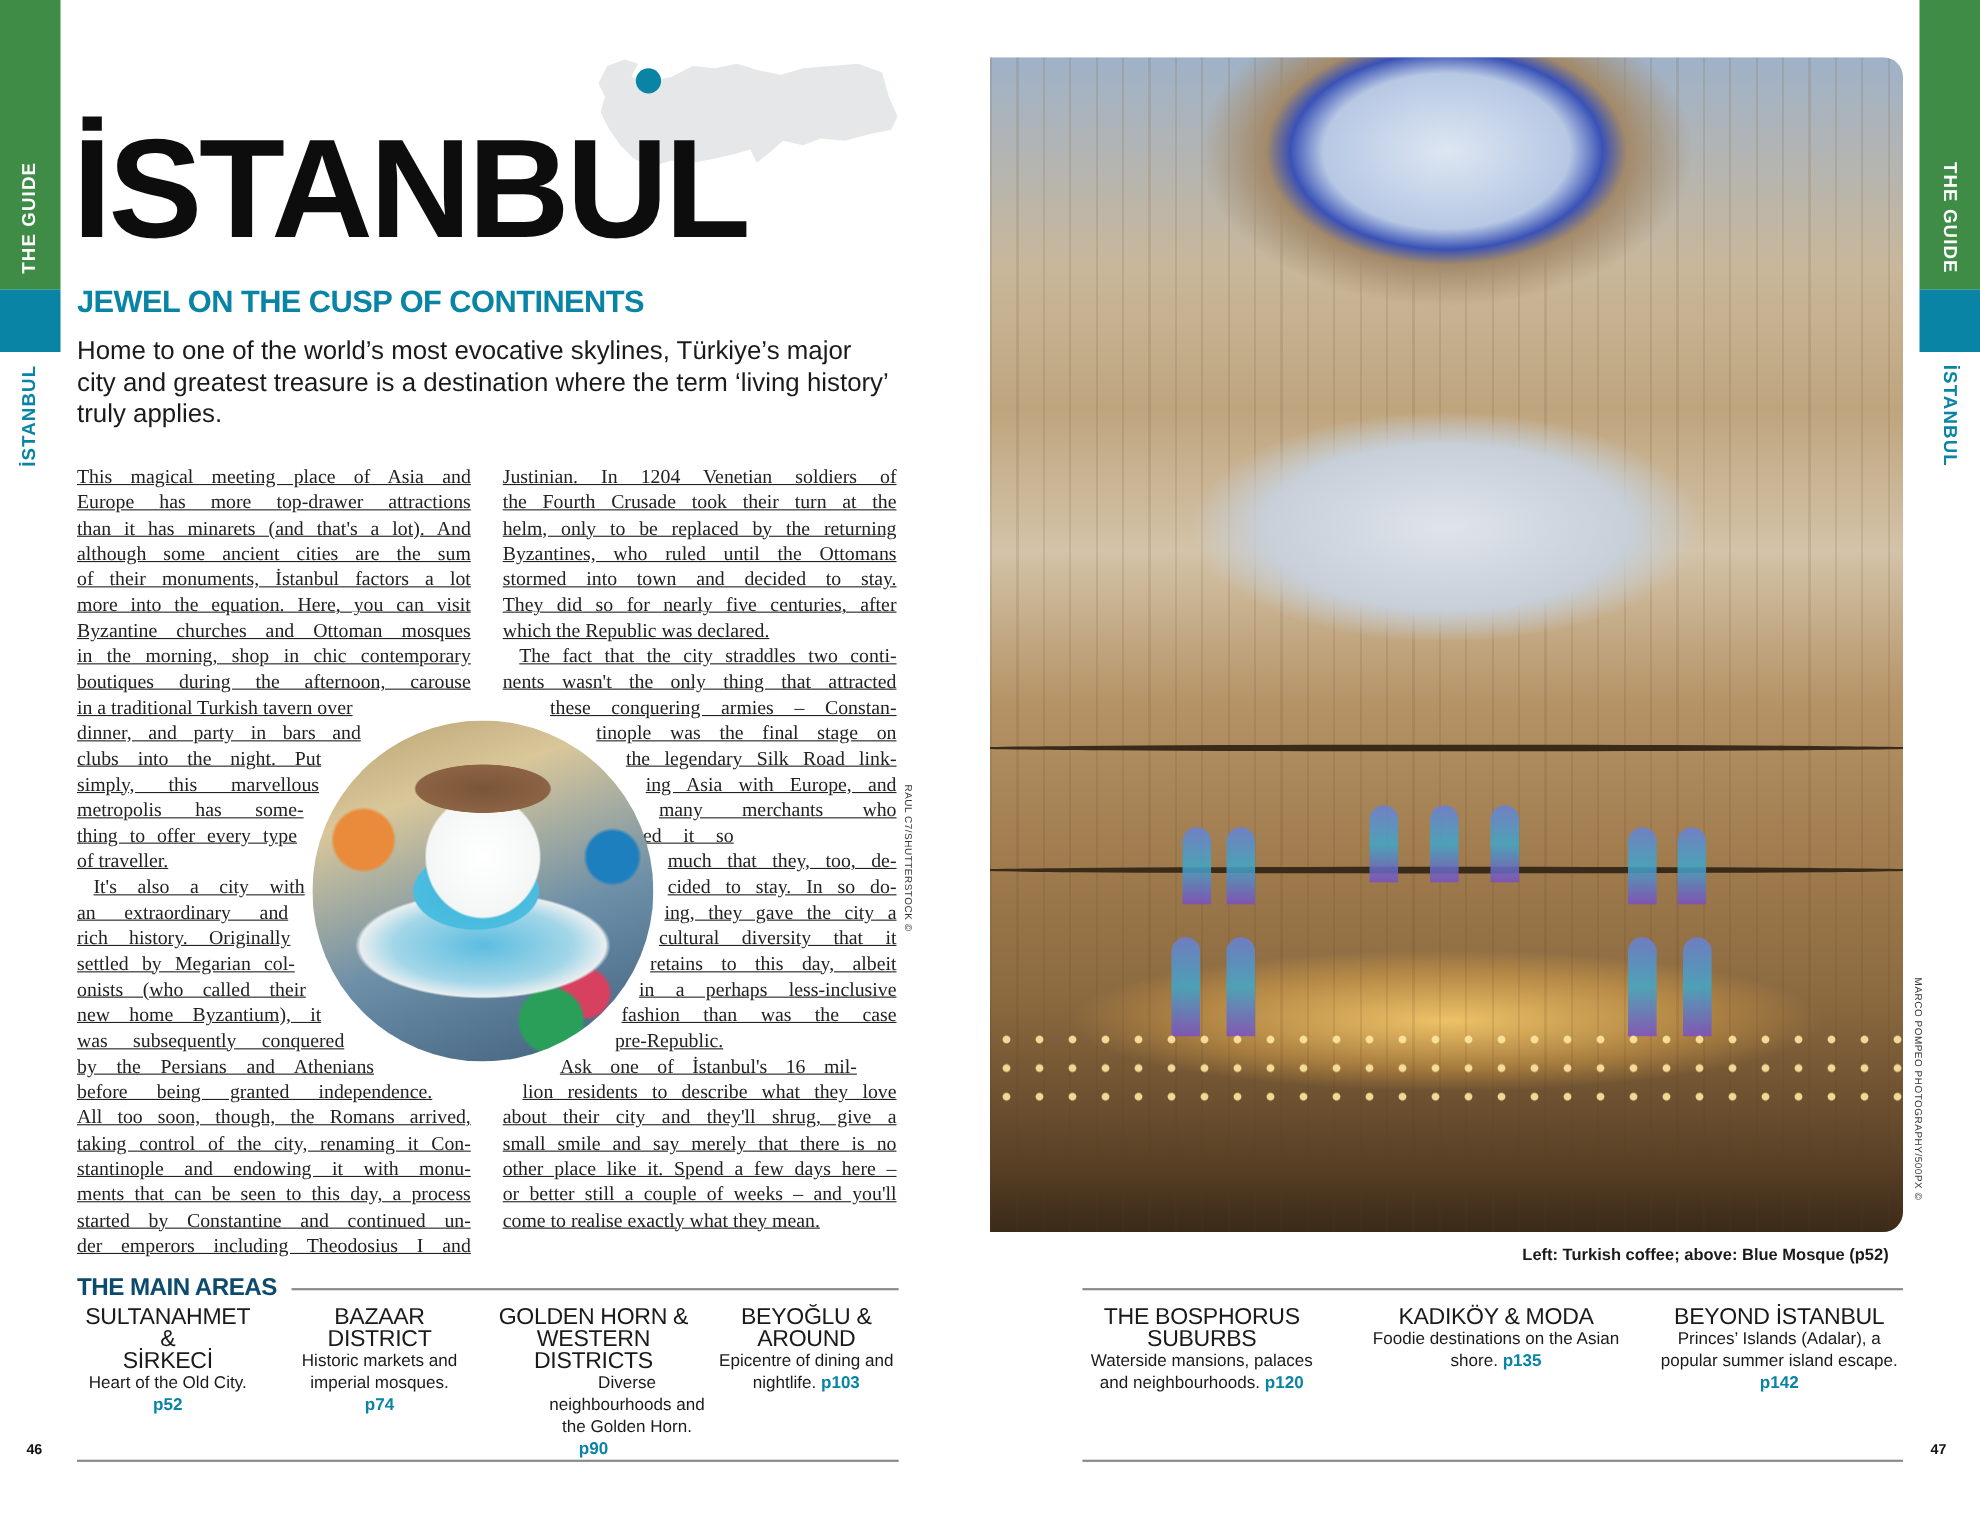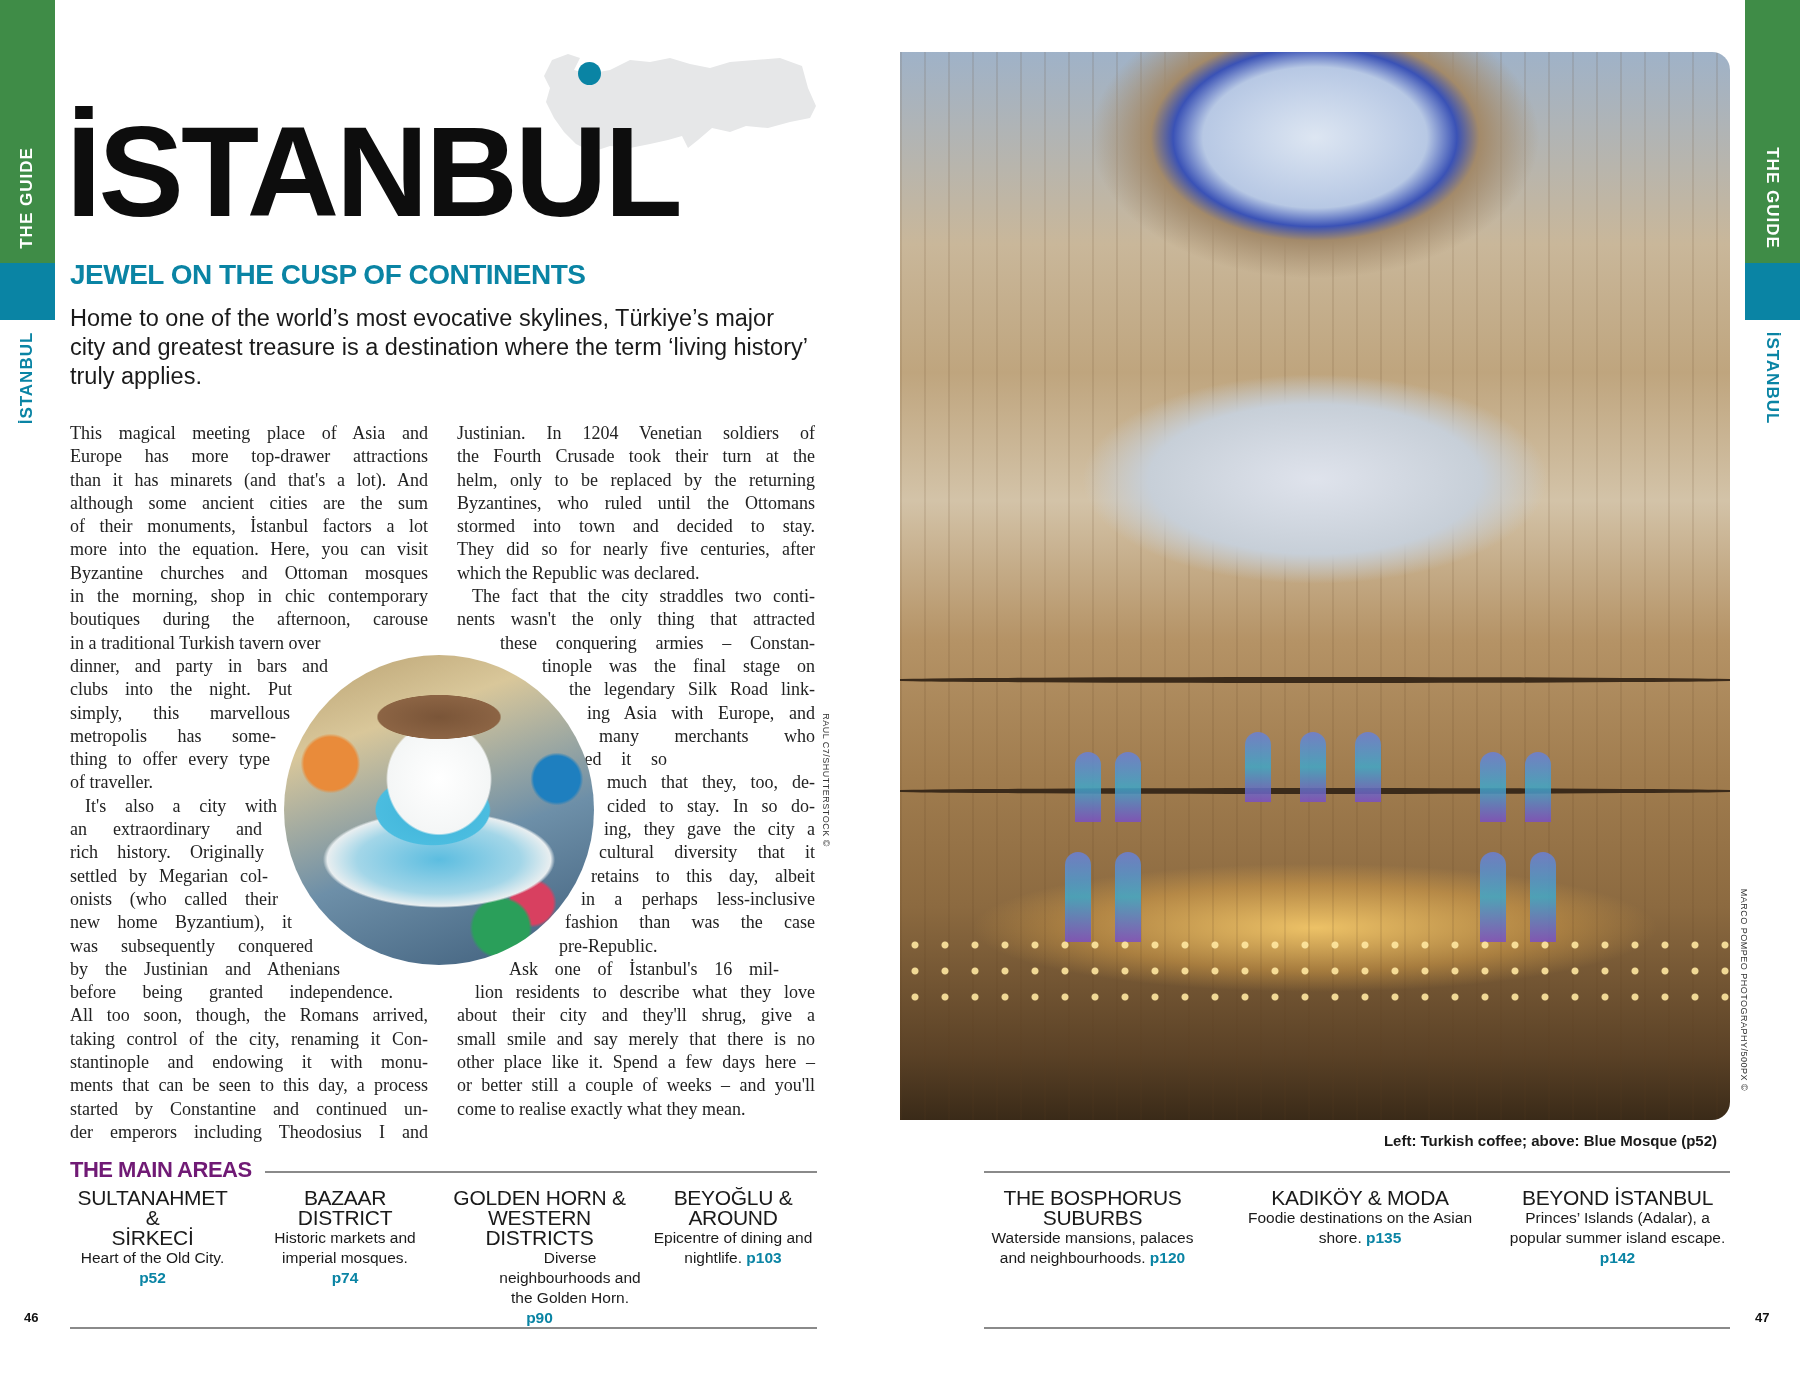--- a/index.html
+++ b/index.html
@@ -20,21 +20,21 @@
   .tab.right .city { left: 27px; top: 378px; transform: translate(-50%,-50%) rotate(90deg); }
 
   
   .map { position: absolute; left: 540px; top: 48px; width: 280px; height: 112px; }
   .map-dot { position: absolute; left: 578px; top: 62px; width: 23px; height: 23px; border-radius: 50%; background: #0a84a4; }
 
   .title { position: absolute; left: 66px; top: 108px; font-size: 128px; font-weight: bold; letter-spacing: -3px; line-height: 1; color: #0d0d0d; }
   .subtitle { position: absolute; left: 70px; top: 259px; font-size: 28px; font-weight: bold; color: #0a84a4; letter-spacing: -0.5px; }
   .intro { position: absolute; left: 70px; top: 304px; width: 740px; font-size: 23.5px; line-height: 29px; color: #1a1a1a; }
 
-  .col { position: absolute; top: 422px; font-family: "Liberation Serif", serif; font-size: 18px; line-height: 23.3px; color: #222; }
+  .col { position: absolute; top: 422px; font-family: "Liberation Serif", serif; font-size: 18px; line-height: 23.3px; color: #222; text-decoration: underline; }
   .col .ln { display: block; white-space: nowrap; text-align: justify; text-align-last: justify; }
   .col .ln.last { text-align-last: left; }
   .col1 { left: 70px; width: 358px; }
   .col2 { left: 457px; width: 358px; }
   .col2 .ln { text-align-last: justify; }
 
   .coffee { position: absolute; left: 284px; top: 655px; width: 310px; height: 310px; border-radius: 50%; overflow: hidden;
     background:
       radial-gradient(ellipse 28% 10% at 50% 20%, #7a5538 0%, #8c6444 70%, transparent 72%),
       radial-gradient(ellipse 30% 32% at 50% 40%, #ffffff 0%, #f4f6f6 55%, transparent 57%),
@@ -59,21 +59,21 @@
       linear-gradient(180deg, #9fb2c8 0%, #c9b79a 18%, #bfa57e 30%, #d3c3a8 42%, #b59366 55%, #a07c4e 68%, #8c6a40 80%, #5a4126 94%, #3a2a18 100%);
   }
   .mosque .ring { position: absolute; left: -20px; right: -20px; height: 6px; background: #3a2a1a; border-radius: 50%; }
   .mosque .lamps { position: absolute; left: 0; right: 0; top: 880px; height: 80px;
     background: radial-gradient(circle, #ffe7a0 0 3px, transparent 4px) 0 0/30px 26px; opacity: 0.9; }
   .mosque .win { position: absolute; width: 26px; height: 70px; border-radius: 13px 13px 0 0;
     background: linear-gradient(180deg, #6a7fd6, #3fa7c9 50%, #7a4fc4); opacity: 0.85; }
 
   .caption { position: absolute; right: 83px; top: 1132px; font-size: 15px; font-weight: bold; color: #1a1a1a; }
 
-  .areas-title { position: absolute; left: 70px; top: 1157px; font-size: 22px; font-weight: bold; color: #701a75; letter-spacing: -0.5px; }
+  .areas-title { position: absolute; left: 70px; top: 1157px; font-size: 22px; font-weight: bold; color: #0c4a6e; letter-spacing: -0.5px; }
   .rule { position: absolute; height: 2px; background: #8a8a8a; }
 
   .area { position: absolute; text-align: center; font-size: 15.5px; line-height: 20px; color: #1a1a1a; }
   .area .h { font-weight: normal; font-size: 21px; letter-spacing: -0.3px; display: block; }
   .area .d { display: block; }
   .area .pg { color: #0a84a4; font-weight: bold; }
 
   .pagenum { position: absolute; top: 1310px; font-size: 13px; font-weight: bold; color: #111; }
 </style>
 </head>
@@ -121,21 +121,21 @@
   <span class="ln" style="width:206px">metropolis has some-</span>
   <span class="ln" style="width:200px">thing to offer every type</span>
   <span class="ln last">of traveller.</span>
   <span class="ln" style="width:192px;margin-left:15px">It's also a city with</span>
   <span class="ln" style="width:192px">an extraordinary and</span>
   <span class="ln" style="width:194px">rich history. Originally</span>
   <span class="ln" style="width:198px">settled by Megarian col-</span>
   <span class="ln" style="width:208px">onists (who called their</span>
   <span class="ln" style="width:222px">new home Byzantium), it</span>
   <span class="ln" style="width:243px">was subsequently conquered</span>
-  <span class="ln" style="width:270px">by the Justinian and Athenians</span>
+  <span class="ln" style="width:270px">by the Persians and Athenians</span>
   <span class="ln" style="width:323px">before being granted independence.</span>
   <span class="ln">All too soon, though, the Romans arrived,</span>
   <span class="ln">taking control of the city, renaming it Con-</span>
   <span class="ln">stantinople and endowing it with monu-</span>
   <span class="ln">ments that can be seen to this day, a process</span>
   <span class="ln">started by Constantine and continued un-</span>
   <span class="ln">der emperors including Theodosius I and</span>
 </div>
 
 <div class="col col2">

